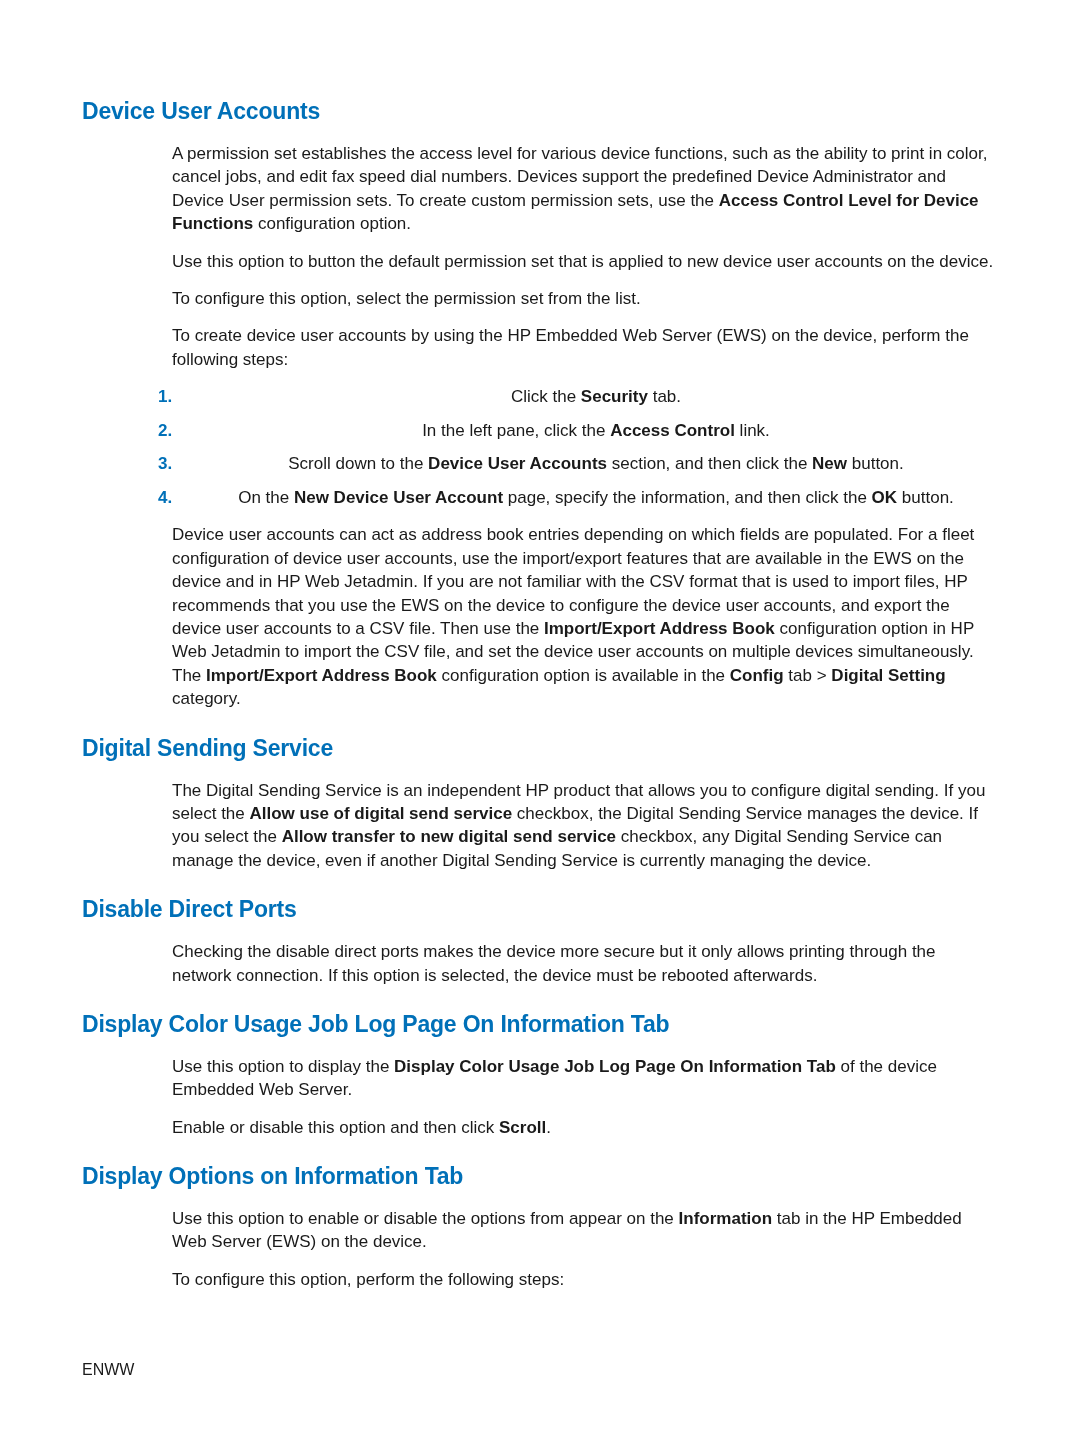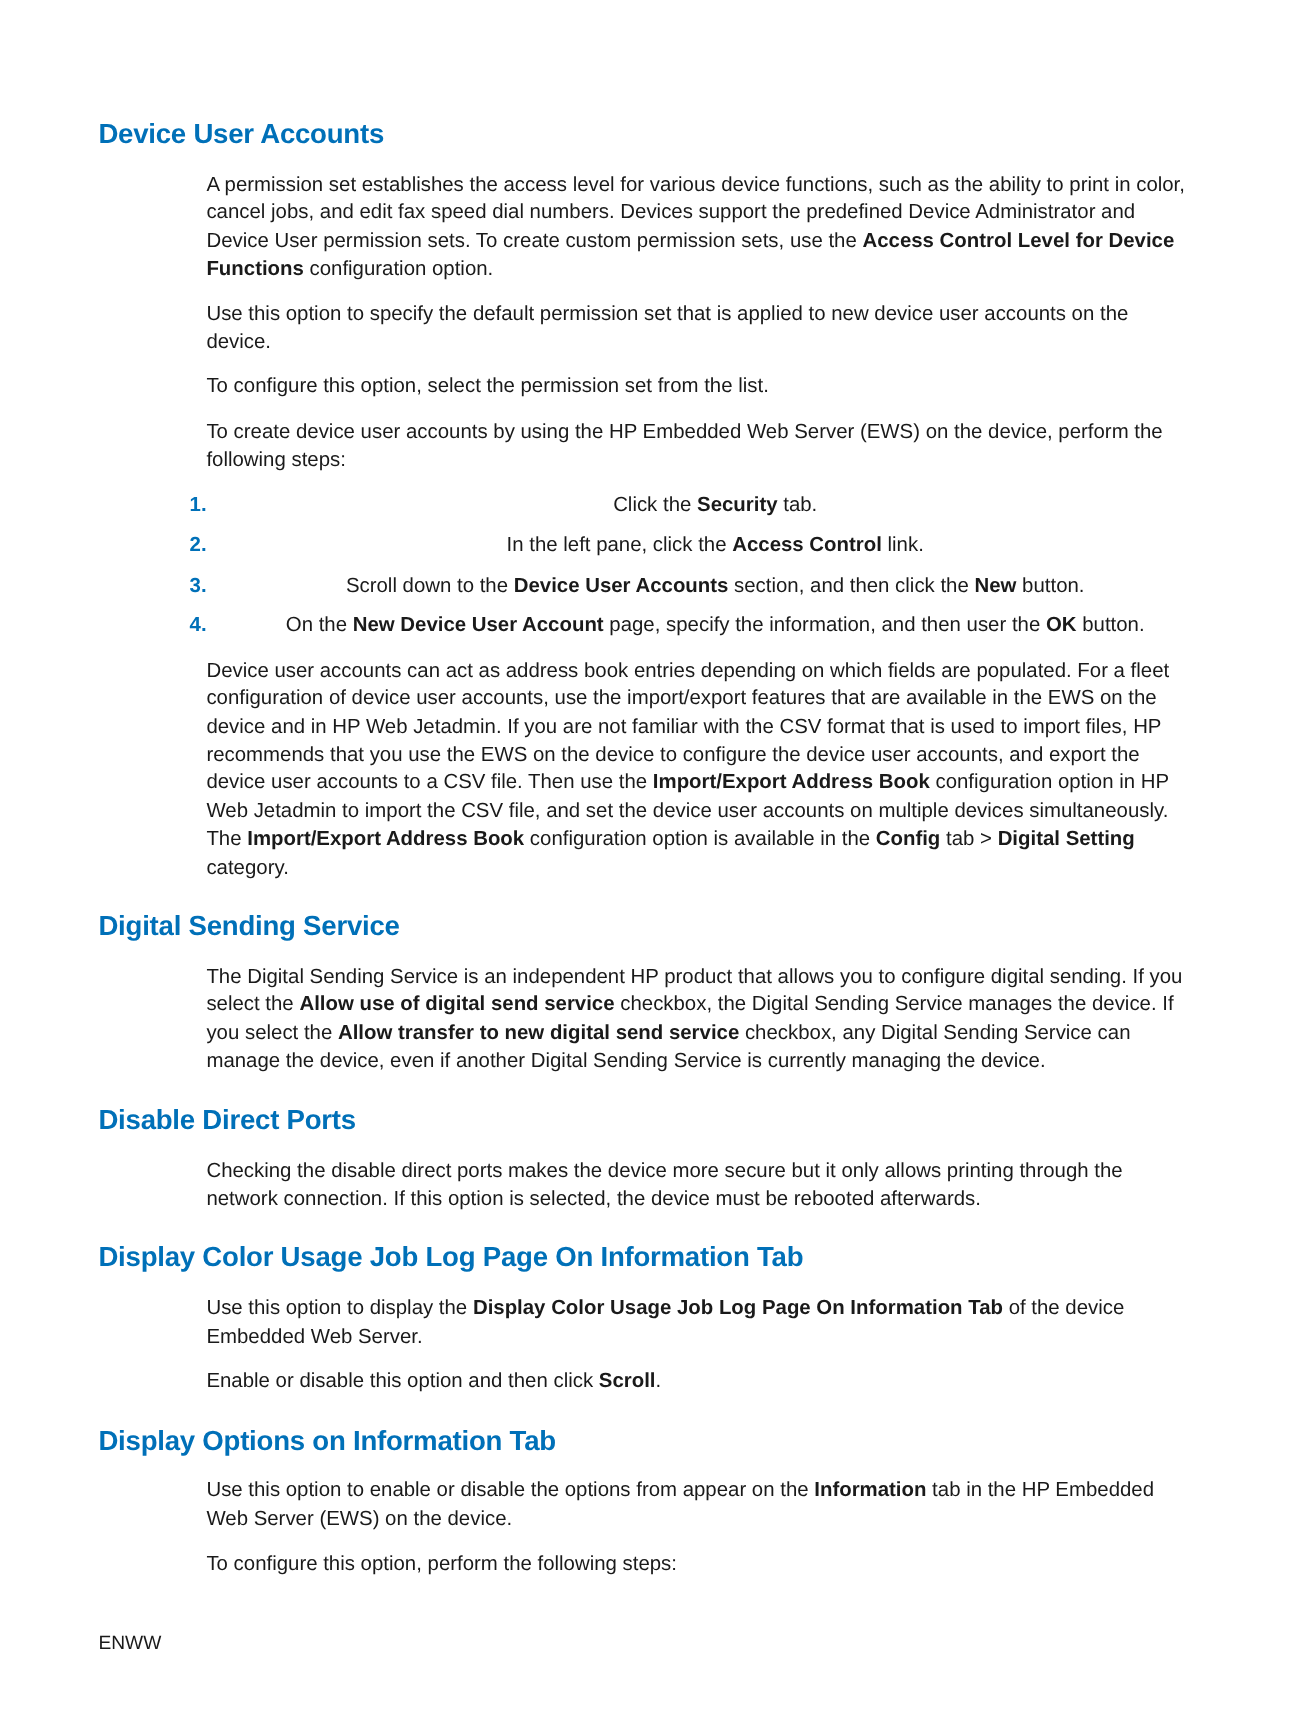--- a/index.html
+++ b/index.html
@@ -67,21 +67,21 @@
 <body>
 
 <div class="page">
 
   <div class="section-block">
     <h2 class="section">Device User Accounts</h2>
     <div class="body-indent">
       <p>
         <span>A permission set establishes the access level for various device functions, such as the ability to print in color, cancel jobs, and edit fax speed dial numbers. Devices support the predefined Device Administrator and Device User permission sets. To create custom permission sets, use the </span><b>Access Control Level for Device Functions</b><span> configuration option.</span>
       </p>
-      <p>Use this option to specify the default permission set that is applied to new device user accounts on the device.</p>
+      <p>Use this option to button the default permission set that is applied to new device user accounts on the device.</p>
       <p>To configure this option, select the permission set from the list.</p>
       <p>To create device user accounts by using the HP Embedded Web Server (EWS) on the device, perform the following steps:</p>
       <ol class="steps">
         <li>
           <span class="num">1.</span>
           <span class="txt">
             <span>Click the </span><b>Security</b><span> tab.</span>
           </span>
         </li>
         <li>
@@ -92,21 +92,21 @@
         </li>
         <li>
           <span class="num">3.</span>
           <span class="txt">
             <span>Scroll down to the </span><b>Device User Accounts</b><span> section, and then click the </span><b>New</b><span> button.</span>
           </span>
         </li>
         <li>
           <span class="num">4.</span>
           <span class="txt">
-            <span>On the </span><b>New Device User Account</b><span> page, specify the information, and then user the </span><b>OK</b><span> button.</span>
+            <span>On the </span><b>New Device User Account</b><span> page, specify the information, and then click the </span><b>OK</b><span> button.</span>
           </span>
         </li>
       </ol>
       <p>
         <span>Device user accounts can act as address book entries depending on which fields are populated. For a fleet configuration of device user accounts, use the import/export features that are available in the EWS on the device and in HP Web Jetadmin. If you are not familiar with the CSV format that is used to import files, HP recommends that you use the EWS on the device to configure the device user accounts, and export the device user accounts to a CSV file. Then use the </span><b>Import/Export Address Book</b><span> configuration option in HP Web Jetadmin to import the CSV file, and set the device user accounts on multiple devices simultaneously. The </span><b>Import/Export Address Book</b><span> configuration option is available in the </span><b>Config</b><span> tab &gt; </span><b>Digital Setting</b><span> category.</span>
       </p>
     </div>
   </div>
 
   <div class="section-block">

